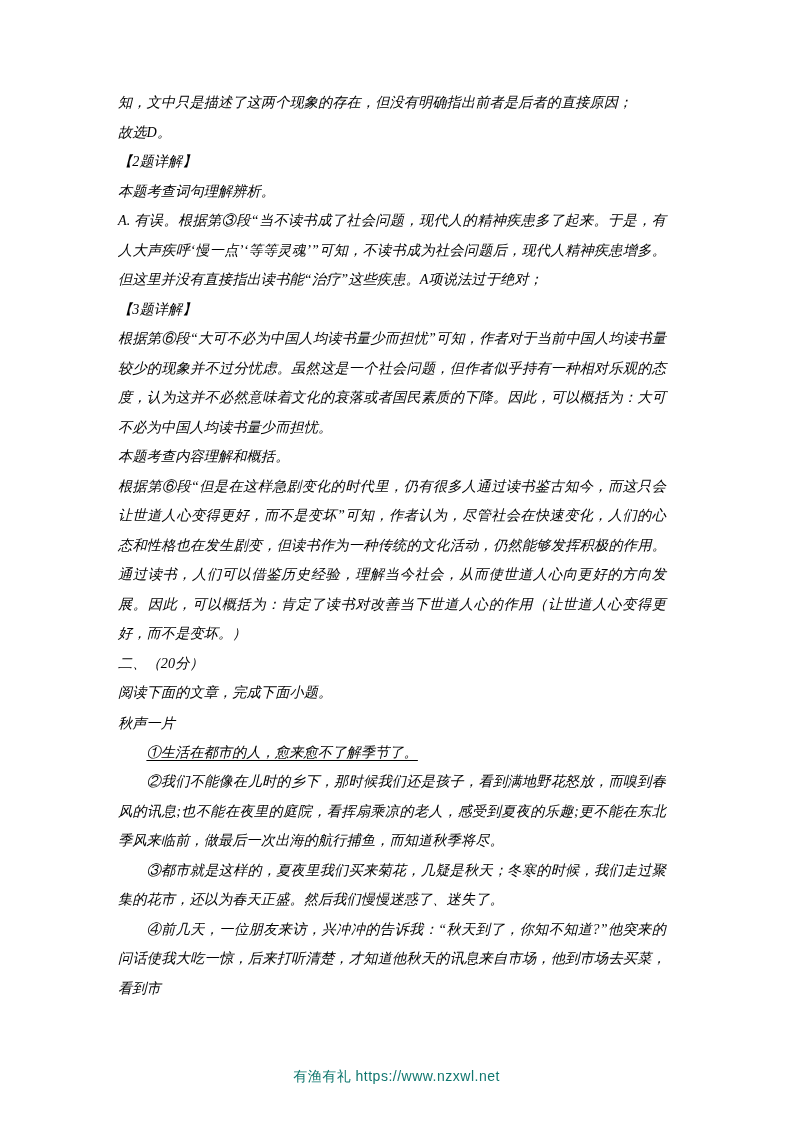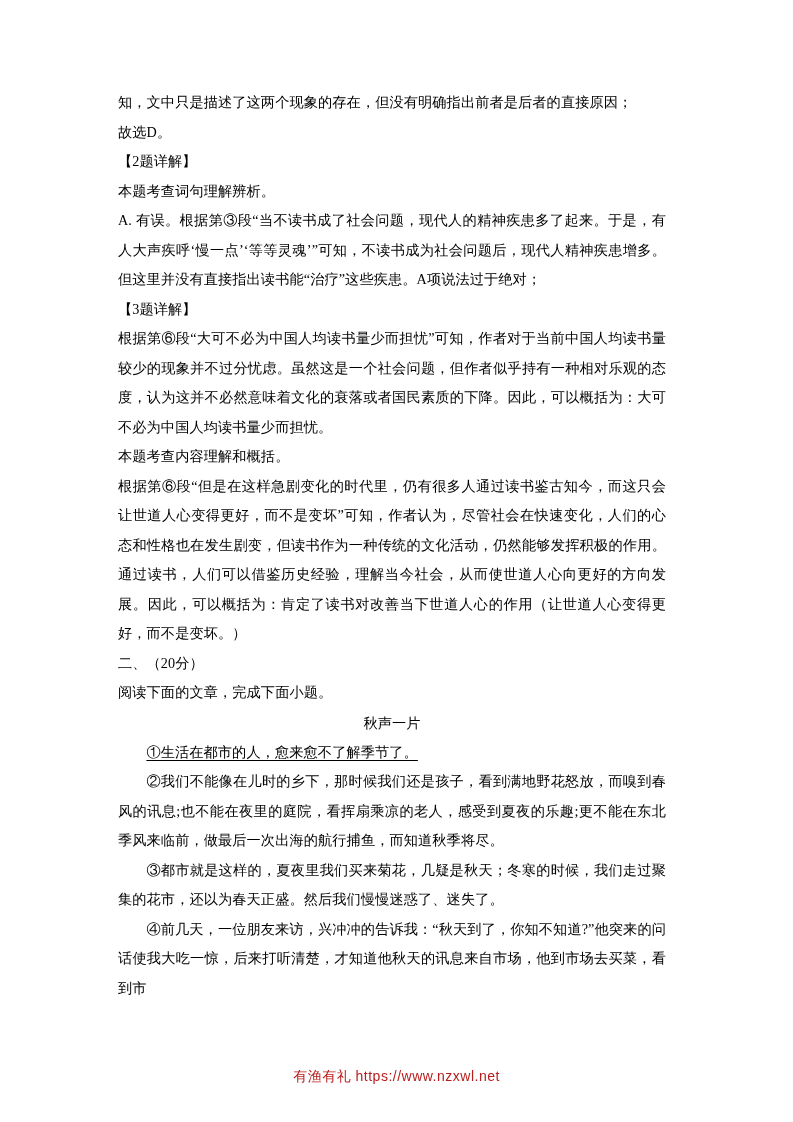--- a/index.html
+++ b/index.html
@@ -26,36 +26,37 @@
   .doc-body {
     width: 560px;
   }
   p {
     margin: 0 12px 0 0;
     font-size: 14.2px;
     line-height: 29.5px;
     text-align: justify;
     text-justify: inter-ideograph;
     letter-spacing: 0.1px;
+    font-style: italic;
   }
   .indent2 { text-indent: 2em; }
-  .center { text-align: center; }
+  .center { }
   .underline {
     text-decoration: underline;
     text-underline-offset: 3px;
   }
   .footer {
     position: absolute;
     left: 0;
     top: 1068px;
     width: 793px;
     text-align: center;
     font-family: "Liberation Sans", sans-serif;
     font-size: 14px;
-    color: #b91c1c;
+    color: #0f766e;
     letter-spacing: 0.5px;
   }
   .title-line {
     font-size: 14.2px;
     line-height: 30px;
   }
 </style>
 </head>
 <body>
 

